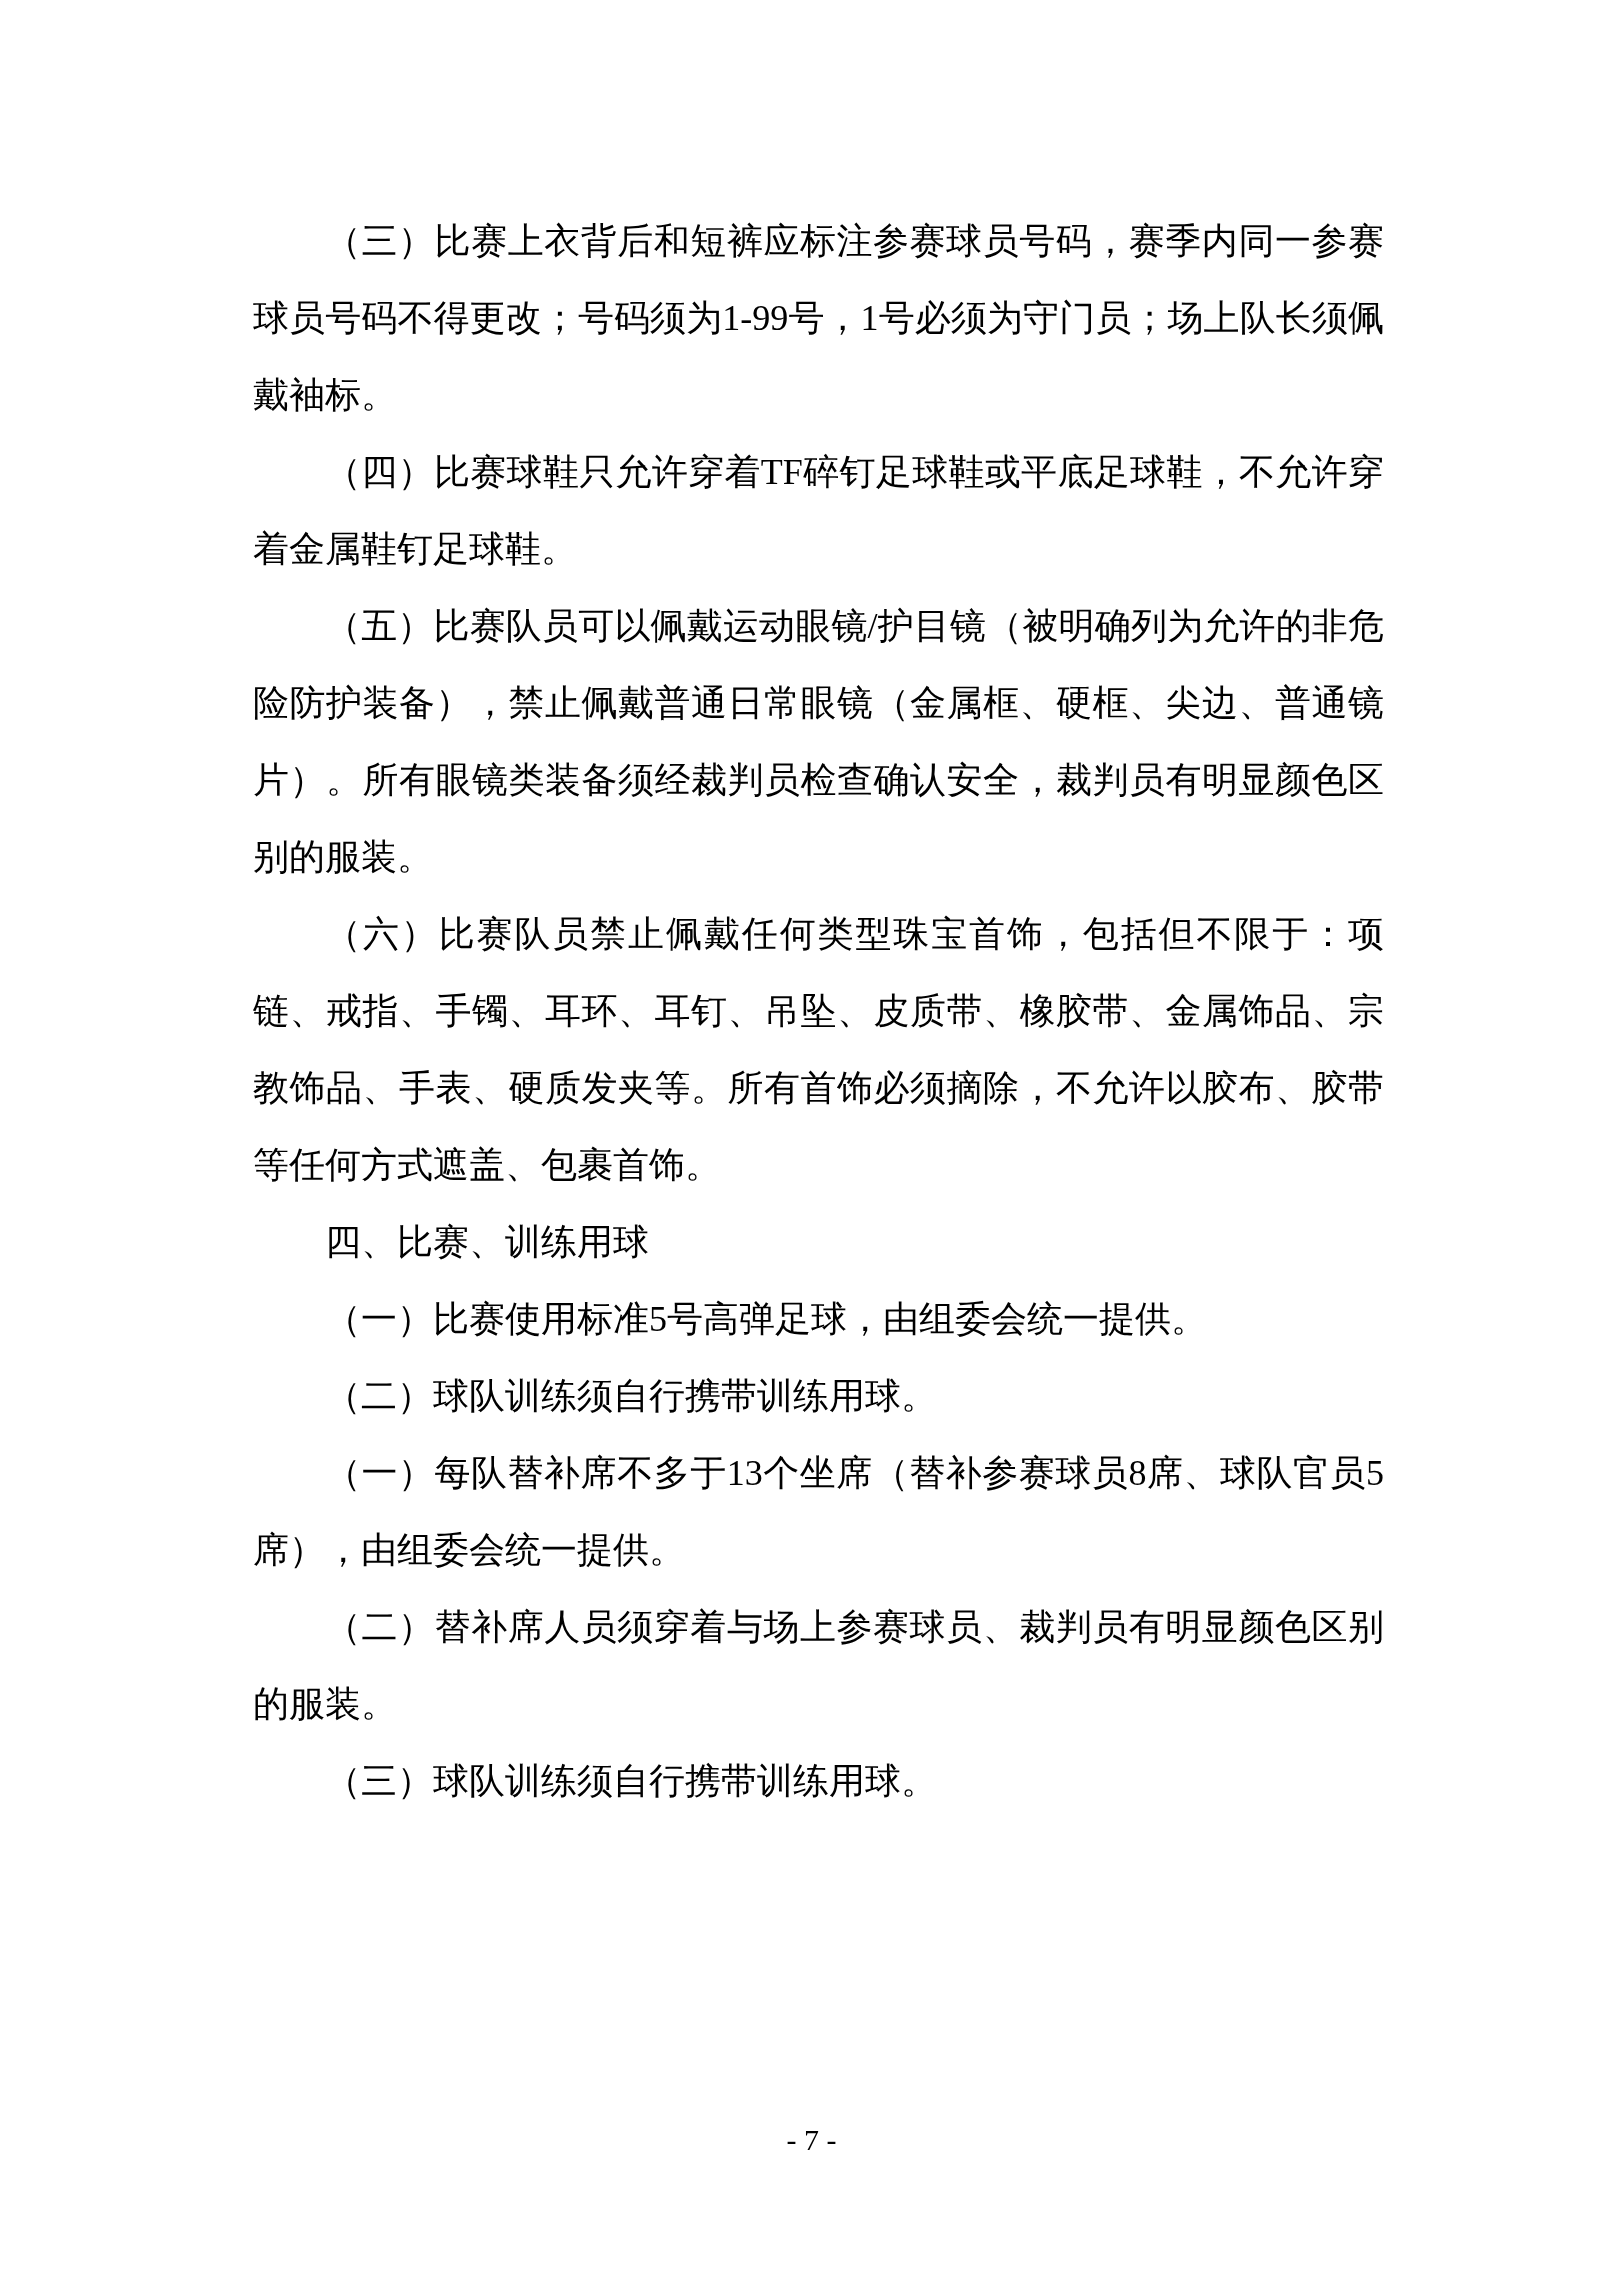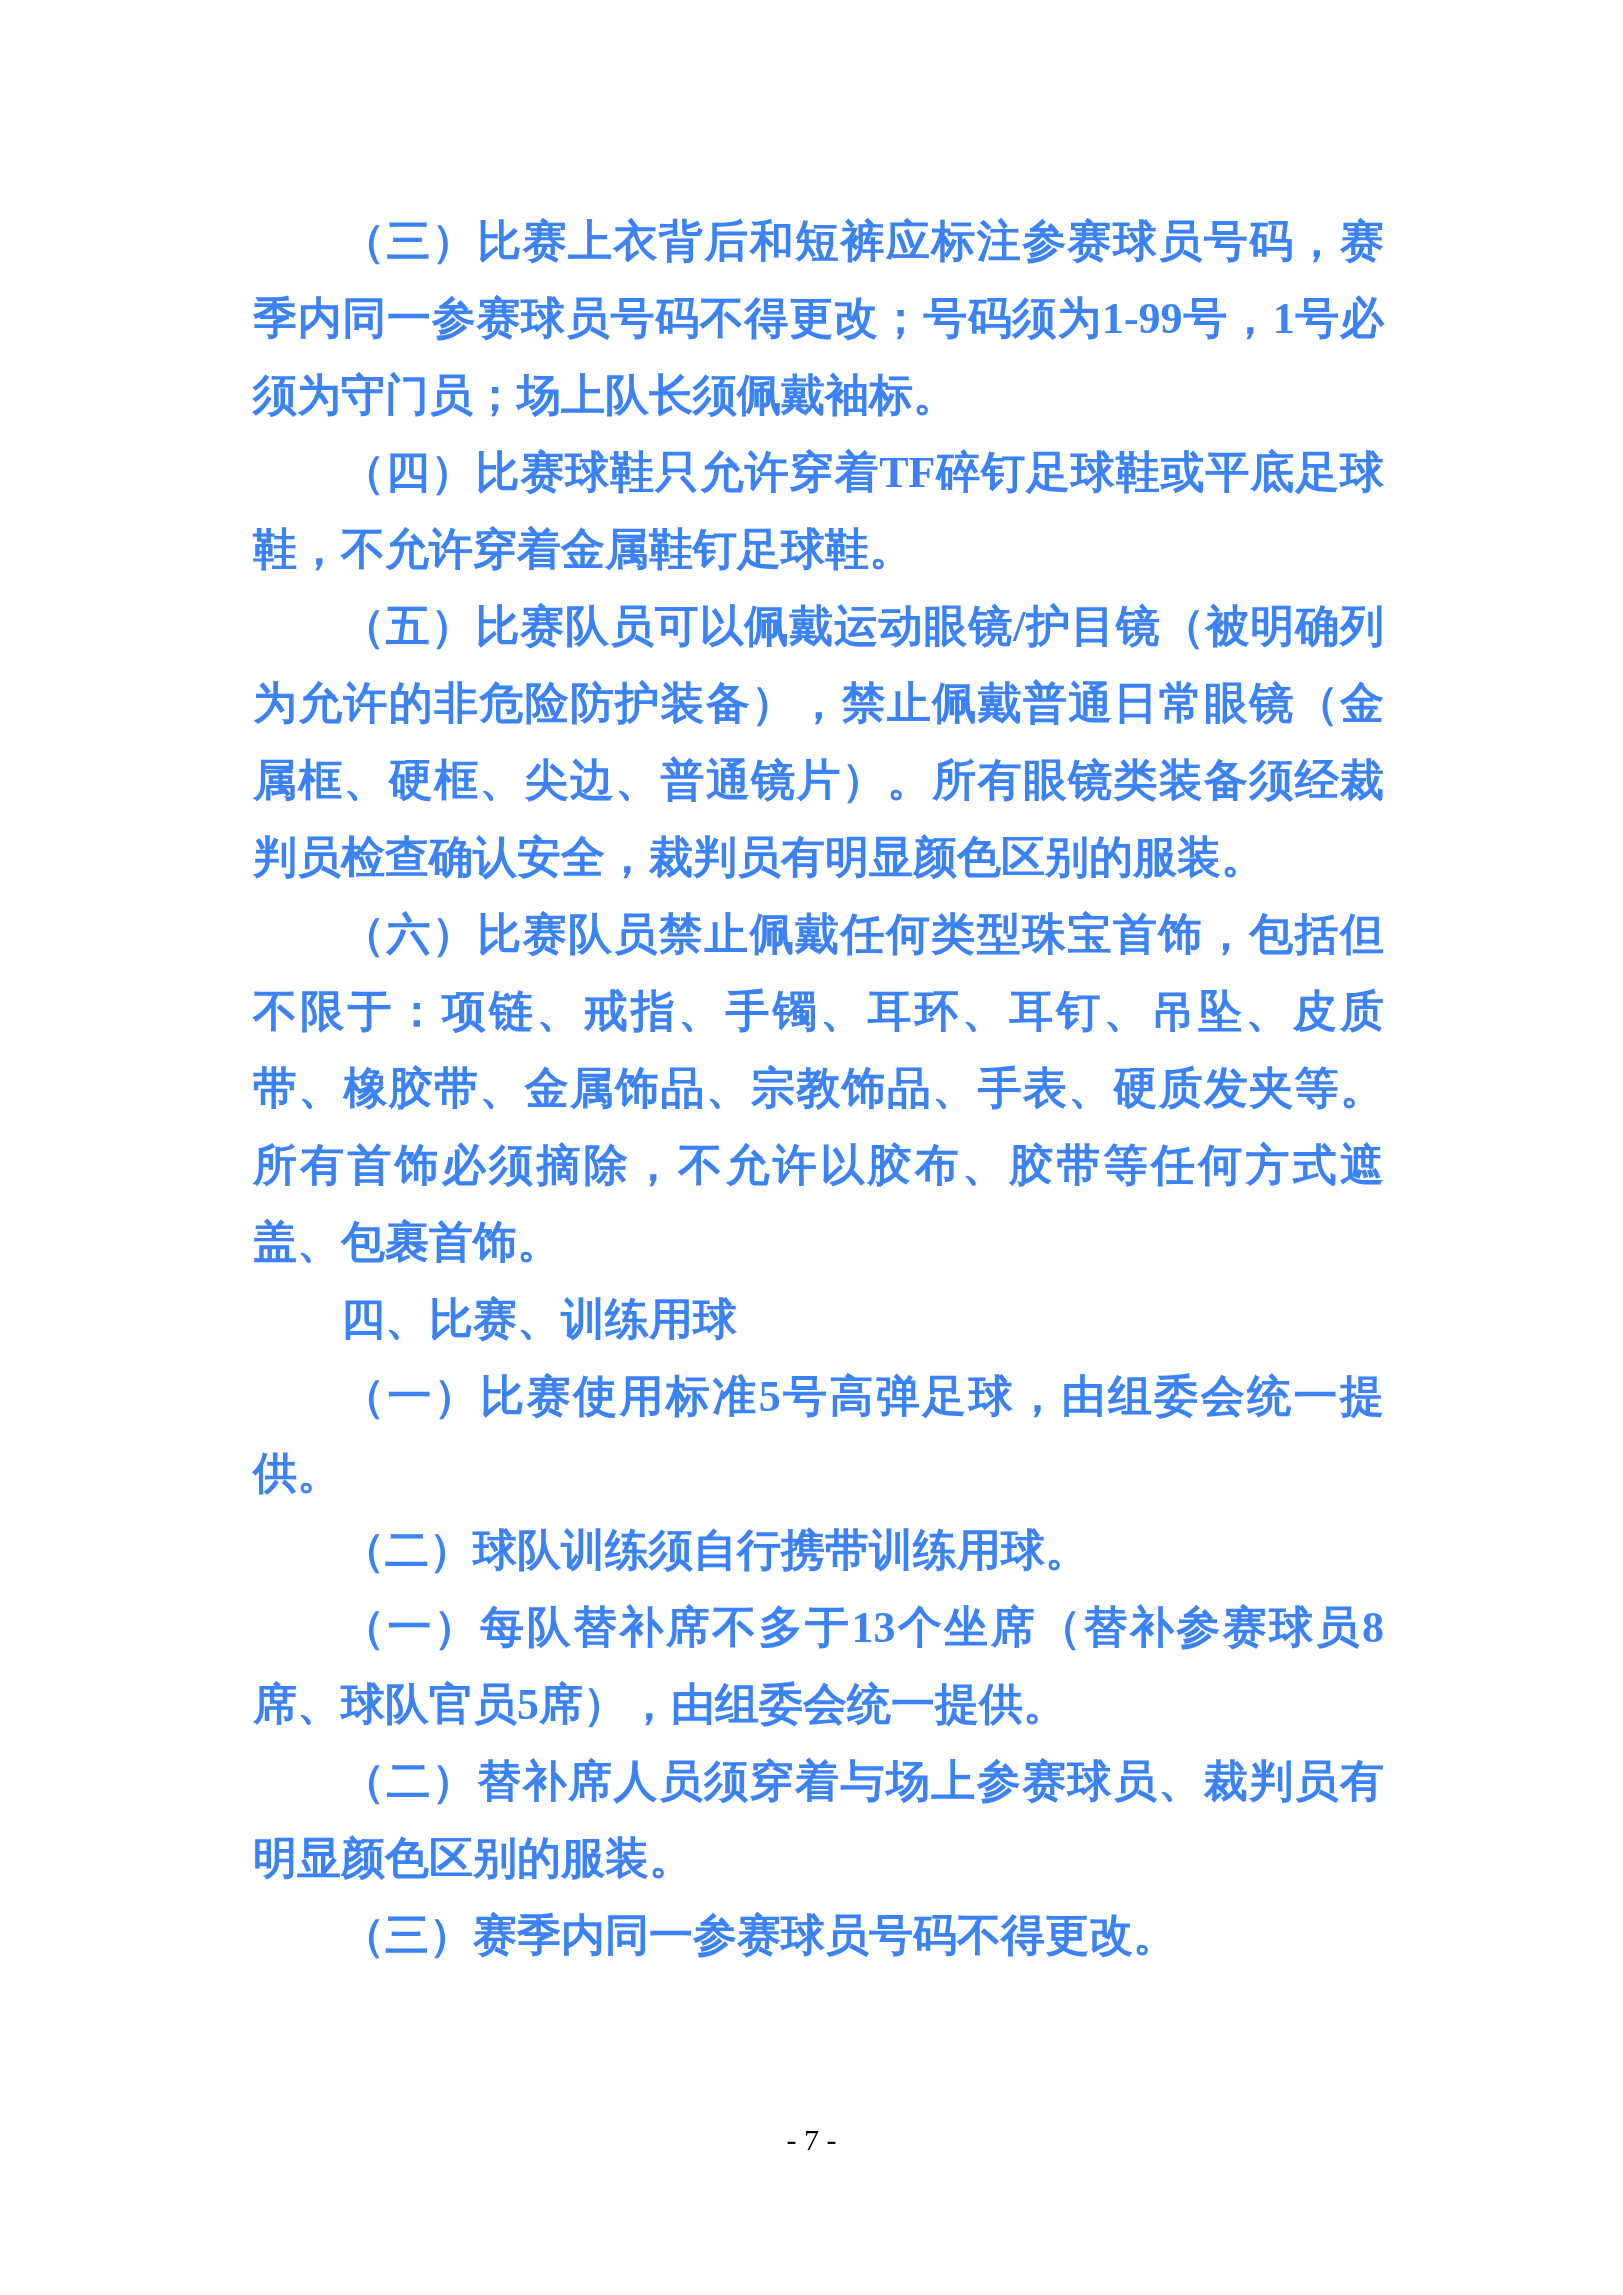--- a/index.html
+++ b/index.html
@@ -13,27 +13,26 @@
     height: 2295px;
     background: #ffffff;
     overflow: hidden;
     font-family: "Liberation Serif", "DejaVu Serif", serif;
   }
   .content {
     position: absolute;
     left: 253px;
     top: 203px;
     width: 1131px;
-    color: #3b82f6;
-    font-size: 44px;
+    color: #000000;
+    font-size: 36px;
     line-height: 77px;
     text-align: justify;
     text-justify: inter-ideograph;
     letter-spacing: 0;
-    font-weight: bold;
   }
   .content p {
     margin: 0;
     padding: 0;
     text-indent: 2em;
   }
   .footer {
     position: absolute;
     left: 0;
     top: 2122px;
@@ -52,17 +51,17 @@
   <div class="content">
     <p>（三）比赛上衣背后和短裤应标注参赛球员号码，赛季内同一参赛球员号码不得更改；号码须为1-99号，1号必须为守门员；场上队长须佩戴袖标。</p>
     <p>（四）比赛球鞋只允许穿着TF碎钉足球鞋或平底足球鞋，不允许穿着金属鞋钉足球鞋。</p>
     <p>（五）比赛队员可以佩戴运动眼镜/护目镜（被明确列为允许的非危险防护装备），禁止佩戴普通日常眼镜（金属框、硬框、尖边、普通镜片）。所有眼镜类装备须经裁判员检查确认安全，裁判员有明显颜色区别的服装。</p>
     <p>（六）比赛队员禁止佩戴任何类型珠宝首饰，包括但不限于：项链、戒指、手镯、耳环、耳钉、吊坠、皮质带、橡胶带、金属饰品、宗教饰品、手表、硬质发夹等。所有首饰必须摘除，不允许以胶布、胶带等任何方式遮盖、包裹首饰。</p>
     <p>四、比赛、训练用球</p>
     <p>（一）比赛使用标准5号高弹足球，由组委会统一提供。</p>
     <p>（二）球队训练须自行携带训练用球。</p>
     <p>（一）每队替补席不多于13个坐席（替补参赛球员8席、球队官员5席），由组委会统一提供。</p>
     <p>（二）替补席人员须穿着与场上参赛球员、裁判员有明显颜色区别的服装。</p>
-    <p>（三）赛季内同一参赛球员号码不得更改。</p>
+    <p>（三）球队训练须自行携带训练用球。</p>
   </div>
   <div class="footer">- 7 -</div>
 </div>
 
 
 </body></html>

